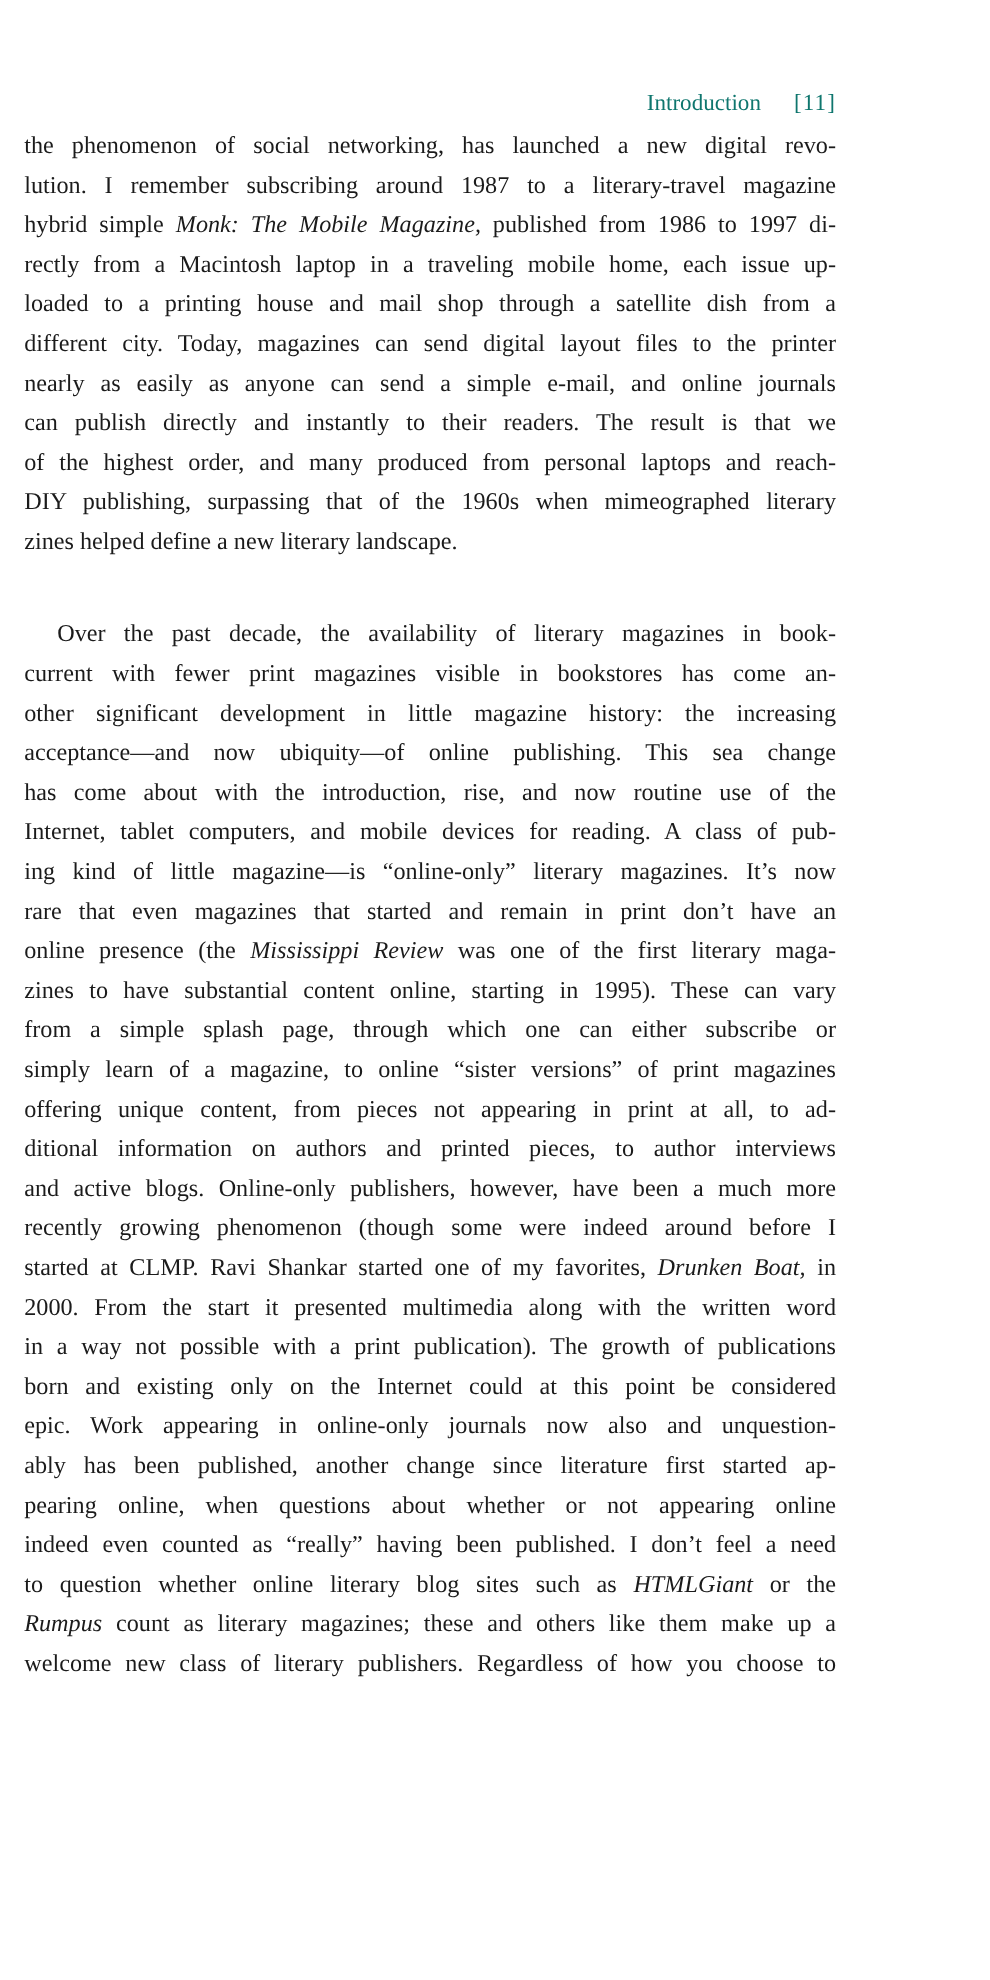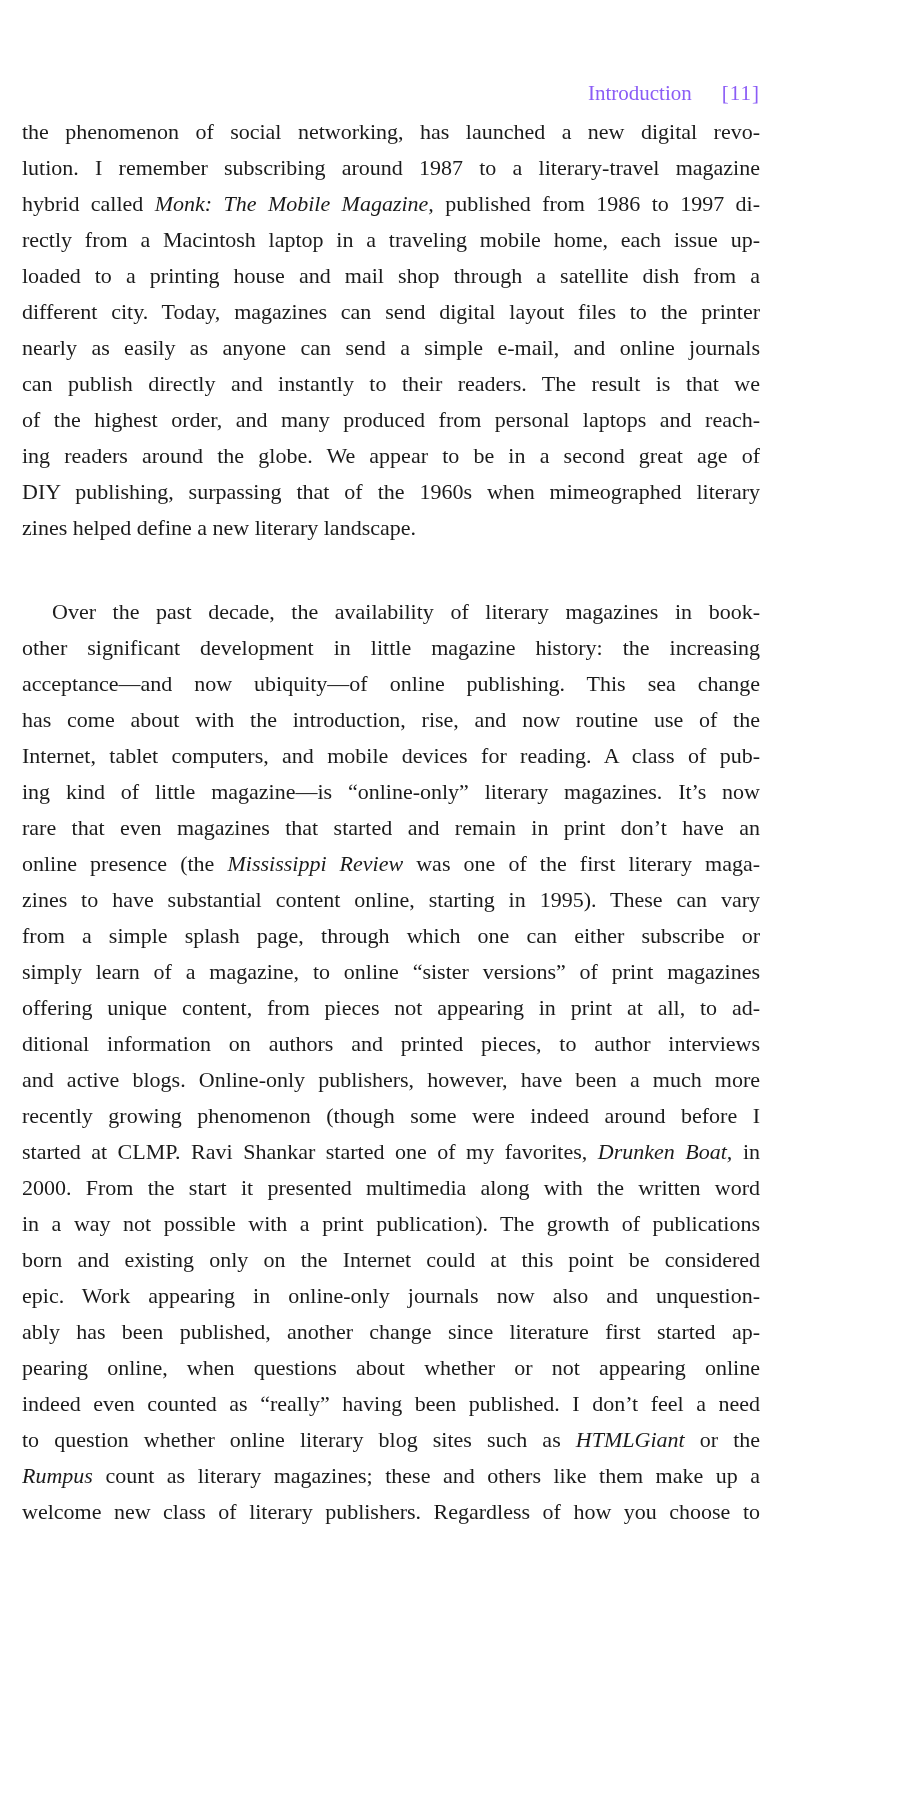--- a/index.html
+++ b/index.html
@@ -22,21 +22,21 @@
     overflow: hidden;
   }
   .running-head {
     position: absolute;
     top: 80px;
     left: 22px;
     width: 738px;
     text-align: right;
     font-size: 21px;
     line-height: 26px;
-    color: #8b5cf6;
+    color: #0f766e;
   }
   .running-head .pgnum {
     margin-left: 30px;
     letter-spacing: 1px;
   }
   .body-text {
     position: absolute;
     top: 114px;
     left: 22px;
     width: 738px;
@@ -60,33 +60,33 @@
 <body>
 
 <div class="page">
   <div class="running-head">
     <span>Introduction</span><span class="pgnum">[11]</span>
   </div>
   <div class="body-text">
       <div class="para">
         <div class="line"><span>the phenomenon of social networking, has launched a new digital revo-</span></div>
         <div class="line"><span>lution. I remember subscribing around 1987 to a literary-travel magazine</span></div>
-        <div class="line"><span>hybrid called </span><span class="it">Monk: The Mobile Magazine,</span><span> published from 1986 to 1997 di-</span></div>
+        <div class="line"><span>hybrid simple </span><span class="it">Monk: The Mobile Magazine,</span><span> published from 1986 to 1997 di-</span></div>
         <div class="line"><span>rectly from a Macintosh laptop in a traveling mobile home, each issue up-</span></div>
         <div class="line"><span>loaded to a printing house and mail shop through a satellite dish from a</span></div>
         <div class="line"><span>different city. Today, magazines can send digital layout files to the printer</span></div>
         <div class="line"><span>nearly as easily as anyone can send a simple e-mail, and online journals</span></div>
         <div class="line"><span>can publish directly and instantly to their readers. The result is that we</span></div>
         <div class="line"><span>of the highest order, and many produced from personal laptops and reach-</span></div>
-        <div class="line"><span>ing readers around the globe. We appear to be in a second great age of</span></div>
         <div class="line"><span>DIY publishing, surpassing that of the 1960s when mimeographed literary</span></div>
         <div class="line short"><span>zines helped define a new literary landscape.</span></div>
       </div>
       <div class="para">
         <div class="line first"><span>Over the past decade, the availability of literary magazines in book-</span></div>
+        <div class="line"><span>current with fewer print magazines visible in bookstores has come an-</span></div>
         <div class="line"><span>other significant development in little magazine history: the increasing</span></div>
         <div class="line"><span>acceptance—and now ubiquity—of online publishing. This sea change</span></div>
         <div class="line"><span>has come about with the introduction, rise, and now routine use of the</span></div>
         <div class="line"><span>Internet, tablet computers, and mobile devices for reading. A class of pub-</span></div>
         <div class="line"><span>ing kind of little magazine—is “online-only” literary magazines. It’s now</span></div>
         <div class="line"><span>rare that even magazines that started and remain in print don’t have an</span></div>
         <div class="line"><span>online presence (the </span><span class="it">Mississippi Review</span><span> was one of the first literary maga-</span></div>
         <div class="line"><span>zines to have substantial content online, starting in 1995). These can vary</span></div>
         <div class="line"><span>from a simple splash page, through which one can either subscribe or</span></div>
         <div class="line"><span>simply learn of a magazine, to online “sister versions” of print magazines</span></div>

